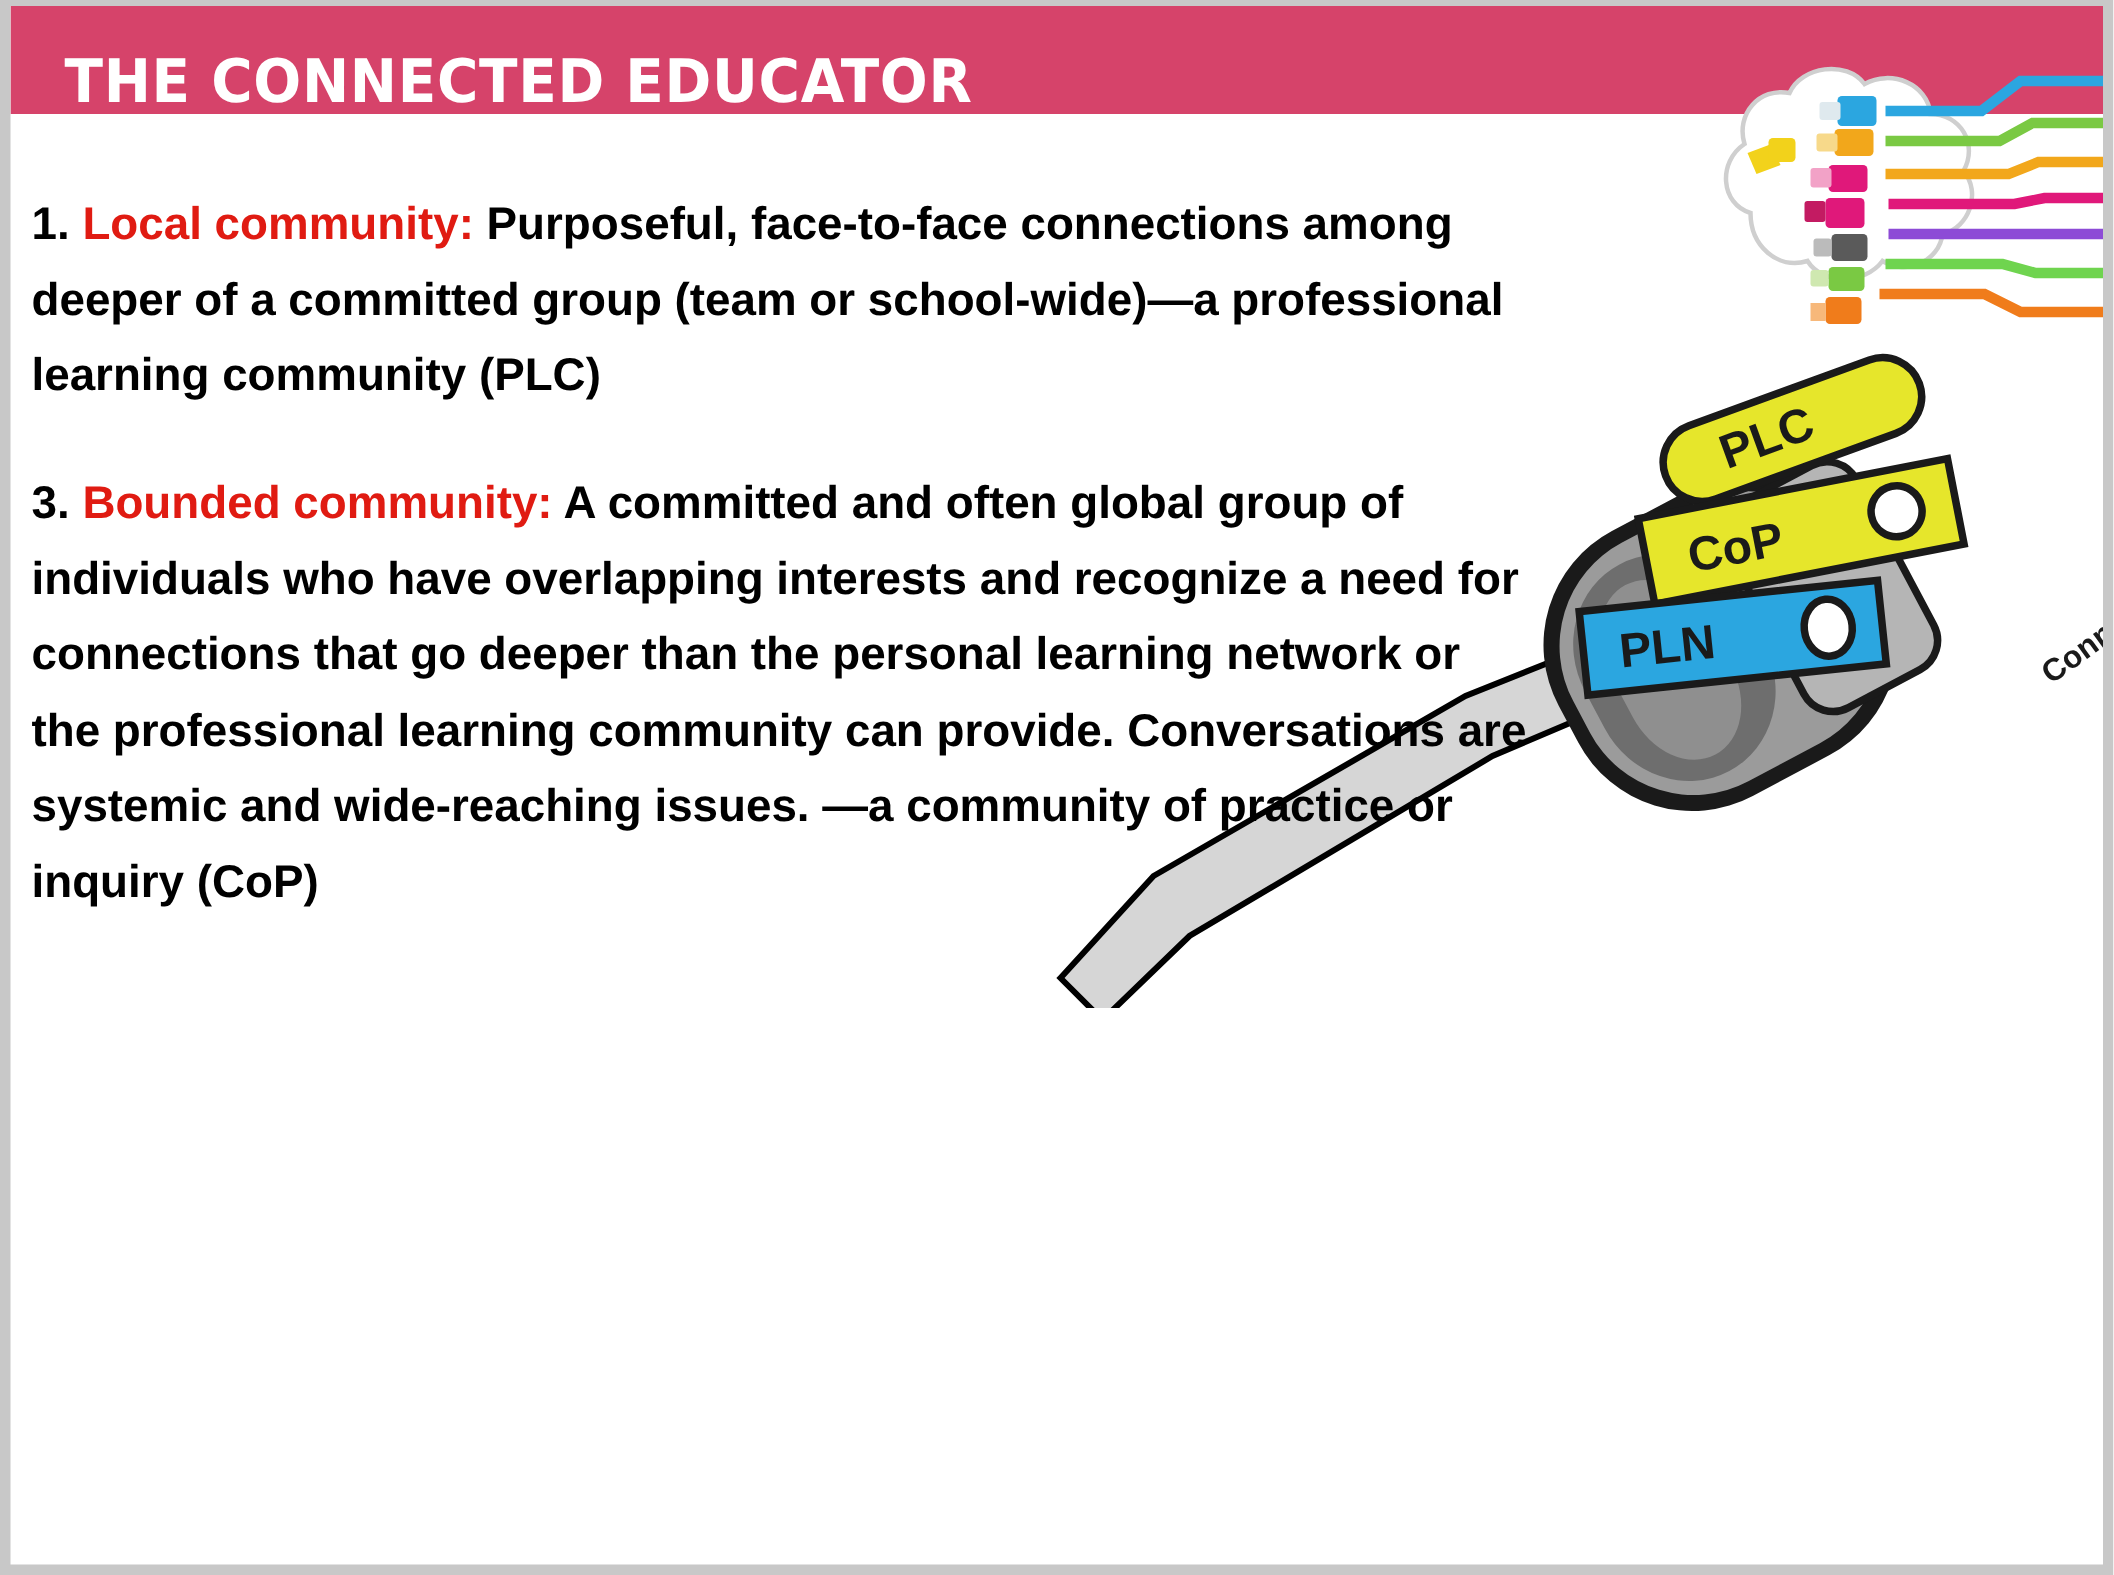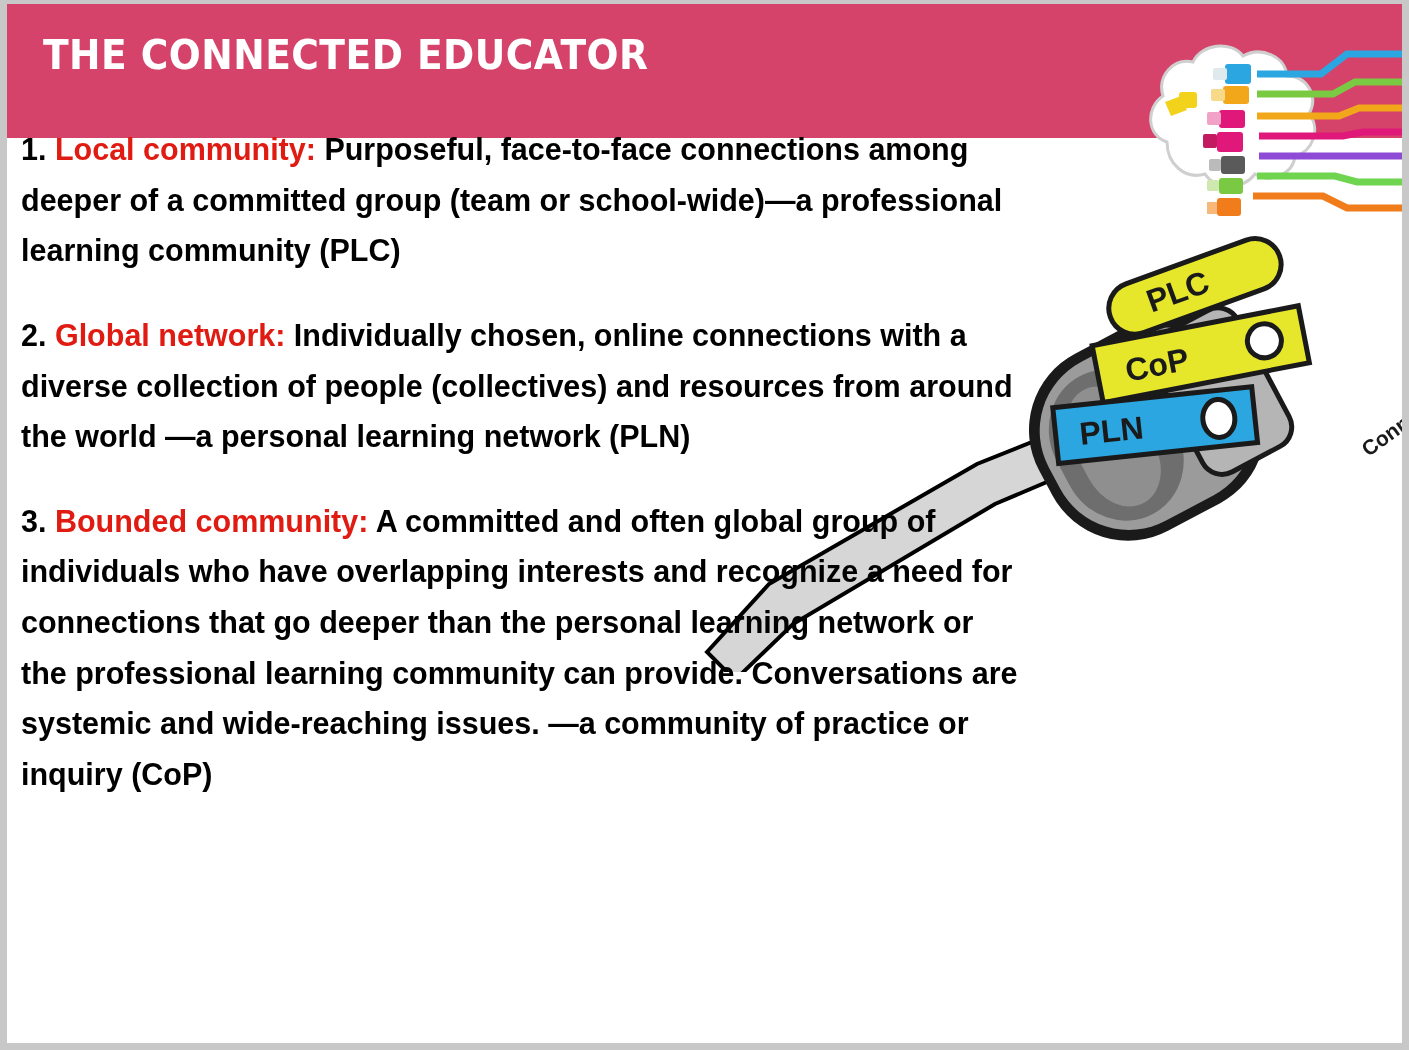--- a/index.html
+++ b/index.html
@@ -21,21 +21,21 @@
     border-right: 7px solid #c8c8c8;
     border-top: 4px solid #c8c8c8;
     border-bottom: 7px solid #c8c8c8;
   }
   
   #header-band {
     position: absolute;
     left: 0;
     top: 0;
     width: 1395px;
-    height: 134px;
+    height: 72px;
     background: #d6436a;
   }
   #header-title {
     position: absolute;
     left: 36px;
     top: 28px;
     font-family: "DejaVu Sans", sans-serif;
     font-weight: bold;
     font-size: 40px;
     letter-spacing: 0.5px;
@@ -188,24 +188,20 @@
     <div id="ribbon-label">Connected Learning Communities</div>
   </div>
 
   <div id="body-text">
 
     <p class="para">
       <span>1.</span>
       <span class="hl">Local community</span><span class="hl">:</span><span> Purposeful, face-to-face connections among deeper of a committed group (team or school-wide)—a </span><span class="ital">professional learning community (PLC)</span>
     </p>
 
-    <p class="para">
-      <span>2.</span>
-      <span class="hl">Global network:</span><span> Individually chosen, online connections with a diverse collection of people (collectives) and resources from around the world —a </span><span class="ital">personal learning network (PLN)</span>
-    </p>
 
     <p class="para">
       <span>3.</span>
       <span class="hl">Bounded community</span><span class="hl">:</span><span> A committed and often global group of individuals who have overlapping interests and recognize a need for connections that go deeper than the personal learning network or the professional learning community can provide. Conversations are systemic and wide-reaching issues. —a </span><span class="ital">community of practice or inquiry (CoP)</span>
     </p>
 
   </div>
 
 </div>
 

